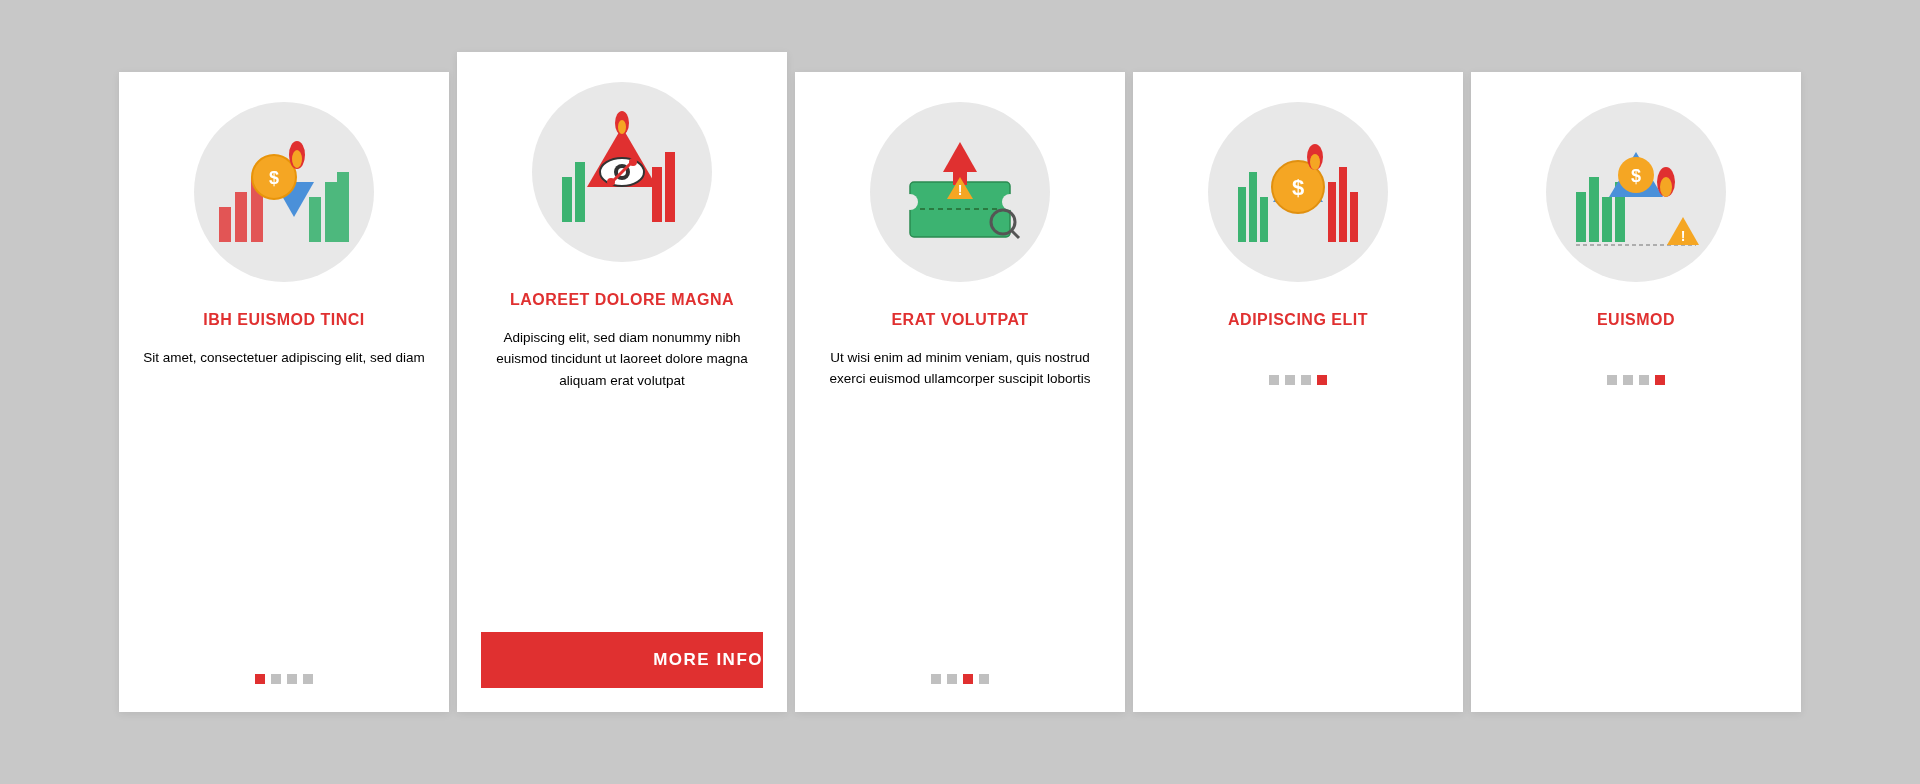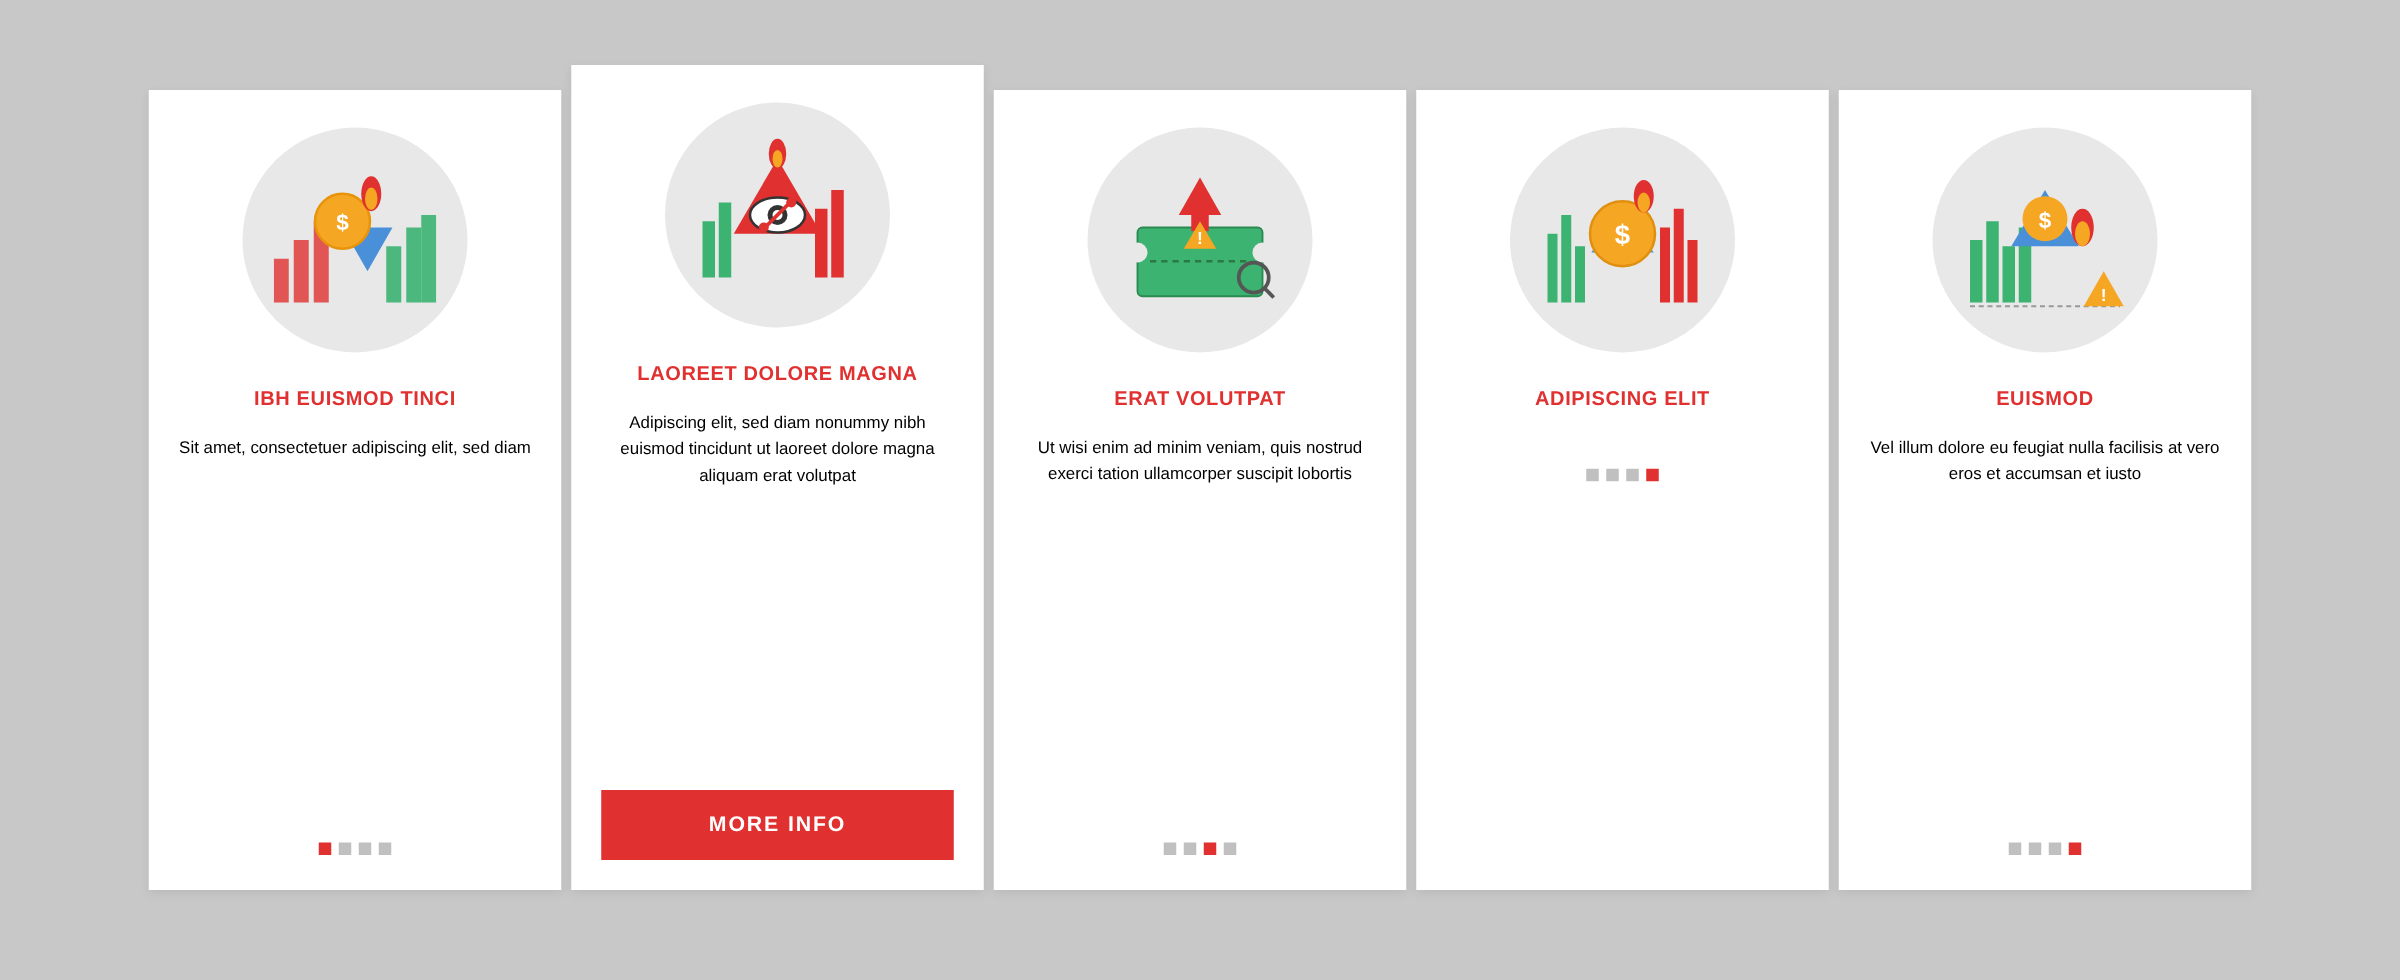--- a/index.html
+++ b/index.html
@@ -93,21 +93,21 @@
       background: #c0c0c0;
     }
 
     .more-info-btn {
       width: 100%;
       background: #e03030;
       color: #ffffff;
       font-size: 17px;
       font-weight: 800;
       letter-spacing: 1.5px;
-      text-align: center;
+      text-align: right;
       padding: 18px 0;
       margin-top: 20px;
       cursor: pointer;
       border: none;
       text-transform: uppercase;
     }
 
     
   </style>
 </head>
@@ -190,21 +190,21 @@
         <line x1="116" y1="103" x2="124" y2="111" stroke="#555" stroke-width="3"></line>
 
         <polygon points="65,15 48,45 82,45" fill="#e03030"></polygon>
         <rect x="58" y="38" width="14" height="20" fill="#e03030"></rect>
 
         <polygon points="65,50 52,72 78,72" fill="#f5a623"></polygon>
         <text x="65" y="68" text-anchor="middle" fill="white" font-size="14" font-weight="bold">!</text>
       </svg>
     </div>
     <div class="card-title">ERAT VOLUTPAT</div>
-    <div class="card-text">Ut wisi enim ad minim veniam, quis nostrud exerci tation ullamcorper suscipit lobortis</div>
+    <div class="card-text">Ut wisi enim ad minim veniam, quis nostrud exerci euismod ullamcorper suscipit lobortis</div>
     <div class="dots-row">
       <div class="dot inactive"></div>
       <div class="dot inactive"></div>
       <div class="dot active"></div>
       <div class="dot inactive"></div>
     </div>
   </div>
 
   <div class="card">
     <div class="icon-circle">
@@ -253,21 +253,20 @@
         <text x="65" y="55" text-anchor="middle" fill="white" font-size="18" font-weight="bold">$</text>
 
         <ellipse cx="95" cy="55" rx="9" ry="15" fill="#e03030"></ellipse>
         <ellipse cx="95" cy="60" rx="6" ry="10" fill="#f5a623"></ellipse>
 
         <polygon points="112,90 96,118 128,118" fill="#f5a623"></polygon>
         <text x="112" y="114" text-anchor="middle" fill="white" font-size="14" font-weight="bold">!</text>
       </svg>
     </div>
     <div class="card-title">EUISMOD</div>
-    <div class="card-text">Vel illum dolore eu feugiat nulla facilisis at vero eros et accumsan et iusto</div>
     <div class="dots-row">
       <div class="dot inactive"></div>
       <div class="dot inactive"></div>
       <div class="dot inactive"></div>
       <div class="dot active"></div>
     </div>
   </div>
 
 </div>
 

